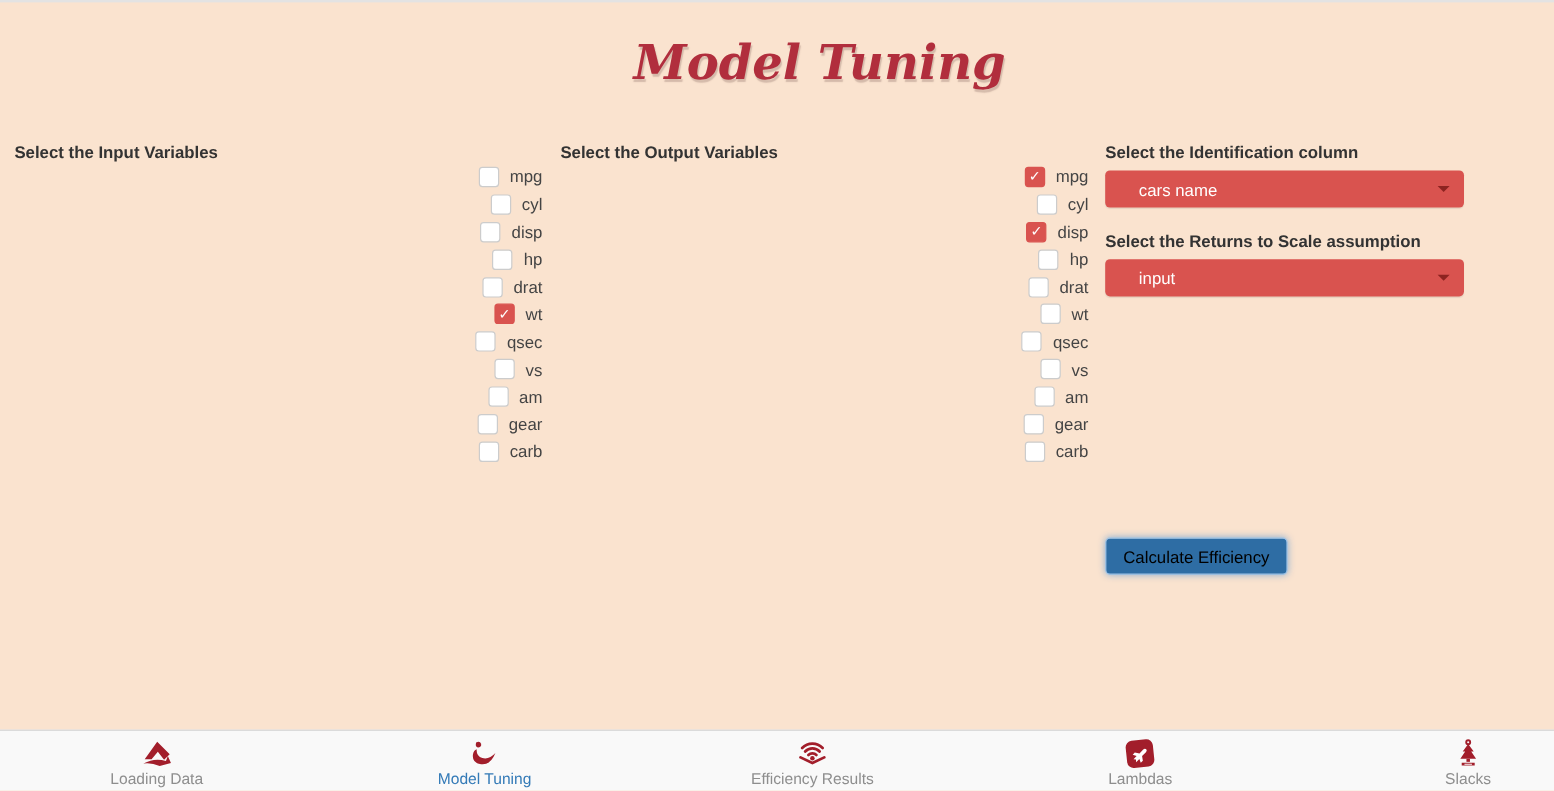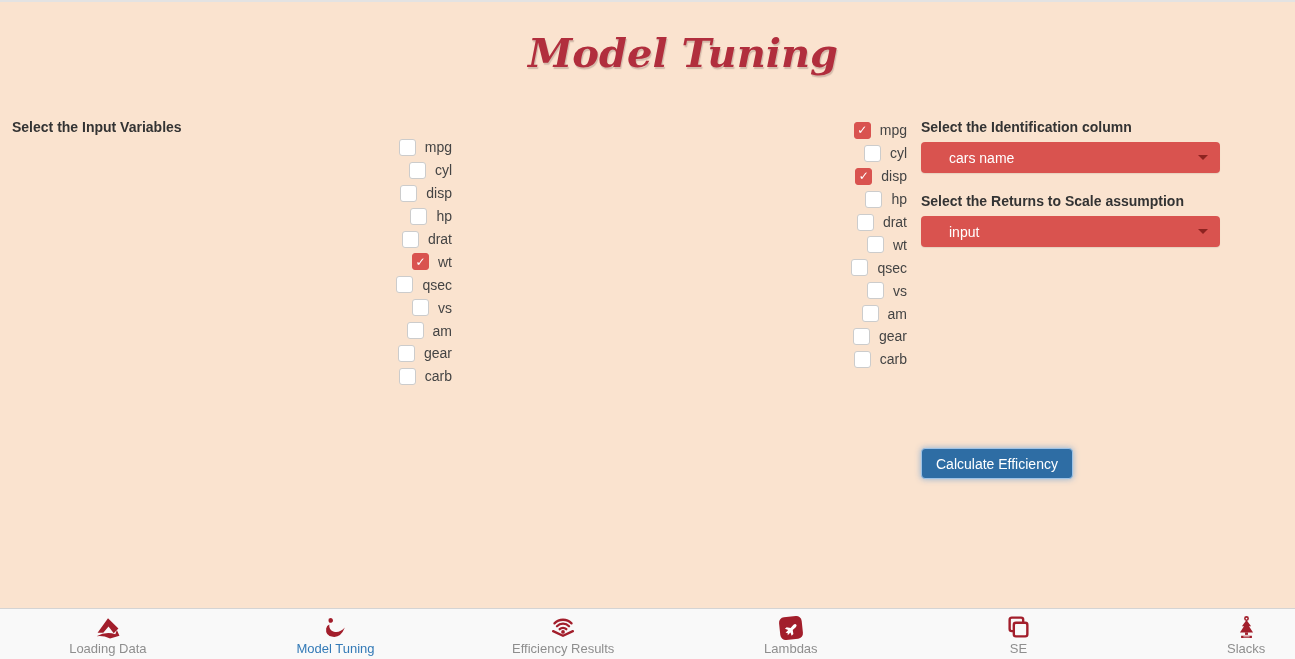--- a/index.html
+++ b/index.html
@@ -78,21 +78,21 @@
     margin-bottom: 20px; cursor: pointer;
     box-shadow: 0 1px 1px rgba(0,0,0,0.08);
   }
   .caret {
     position: absolute; right: 12px; top: 13px; width: 0; height: 0;
     border-left: 5px solid transparent; border-right: 5px solid transparent;
     border-top: 5px solid var(--caret-red);
   }
   .calc-button {
     position: absolute; left: 921px; top: 448px; height: 31px;
-    background: var(--button-blue); color: #ffffff;
+    background: var(--button-blue); color: #000000;
     border: 1px solid var(--button-border); border-radius: 4px;
     font-family: "Liberation Sans", sans-serif;
     font-size: 14px; padding: 0 14px; cursor: pointer;
     box-shadow: 0 0 6px rgba(130,170,210,0.9);
   }
   .navbar {
     position: absolute; left: 0; bottom: 0; width: 1295px; height: 51px;
     background: var(--nav-bg); border-top: 1px solid #d4d4d4; overflow: hidden;
   }
   .navbar-inner {
@@ -198,20 +198,21 @@
   <div class="cbx-row">
     <span class="cbx-box">
       
     </span>
     <span class="cbx-label">carb</span>
   </div>
 </div>
   </div>
 
   <div class="col col-output">
+    <div class="group-label">Select the Output Variables</div>
     <div class="cbx-list" id="output-variables-list">
   <div class="cbx-row">
     <span class="cbx-box checked">
       <span class="cbx-tick">✓</span>
     </span>
     <span class="cbx-label">mpg</span>
   </div>
 
   <div class="cbx-row">
     <span class="cbx-box">
@@ -344,29 +345,20 @@
     <div class="nav-tab">
       <span class="nav-icon-wrap">
         <svg width="26" height="26" viewBox="0 0 24 24">
           <rect class="icon-fill" x="1.5" y="1.5" width="21" height="21" rx="5" transform="rotate(-6 12 12)"></rect>
           <path fill="#ffffff" d="M7 16.4 L9.4 13.9 L6.4 12.8 L8 11.2 L11.6 11.9 L14.3 9.1 Q15.7 7.7 16.8 8.7 Q17.8 9.8 16.4 11.2 L13.6 13.9 L14.2 17.5 L12.6 19.1 L11.5 16.1 L9 18.6 L8.9 16.5 Z"></path>
         </svg>
       </span>
       <span class="nav-label">Lambdas</span>
     </div>
 
-    <div class="nav-tab">
-      <span class="nav-icon-wrap">
-        <svg width="25" height="25" viewBox="0 0 24 24">
-          <rect class="icon-stroke" stroke-width="2.3" x="3.5" y="2.5" width="13" height="13" rx="2"></rect>
-          <rect class="icon-stroke nav-bg-fill" stroke-width="2.3" x="7.5" y="7.5" width="13" height="13" rx="2"></rect>
-        </svg>
-      </span>
-      <span class="nav-label">SE</span>
-    </div>
 
     <div class="nav-tab">
       <span class="nav-icon-wrap">
         <svg width="25" height="26" viewBox="0 0 24 24">
           <circle class="icon-stroke" stroke-width="1.5" cx="12" cy="2.9" r="1.6"></circle>
           <path class="icon-fill" d="M12 4.4 L16.4 10.4 L14.4 10.4 L18.3 16.2 L5.7 16.2 L9.6 10.4 L7.6 10.4 Z"></path>
           <rect class="icon-fill" x="10.6" y="16.2" width="2.8" height="2.4"></rect>
           <path class="icon-fill" d="M6.8 19.4 H17.2 V21.6 H6.8 Z M9 20.1 H15 V20.9 H9 Z" fill-rule="evenodd"></path>
         </svg>
       </span>

